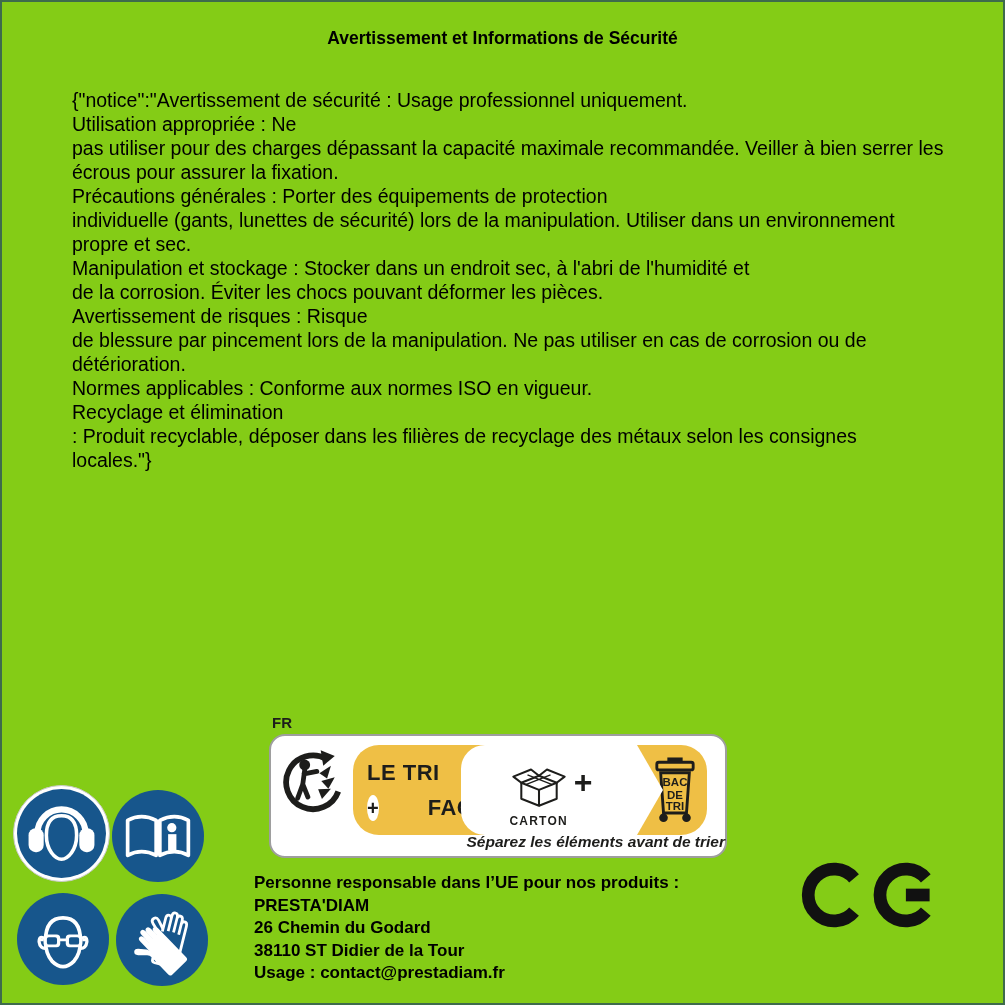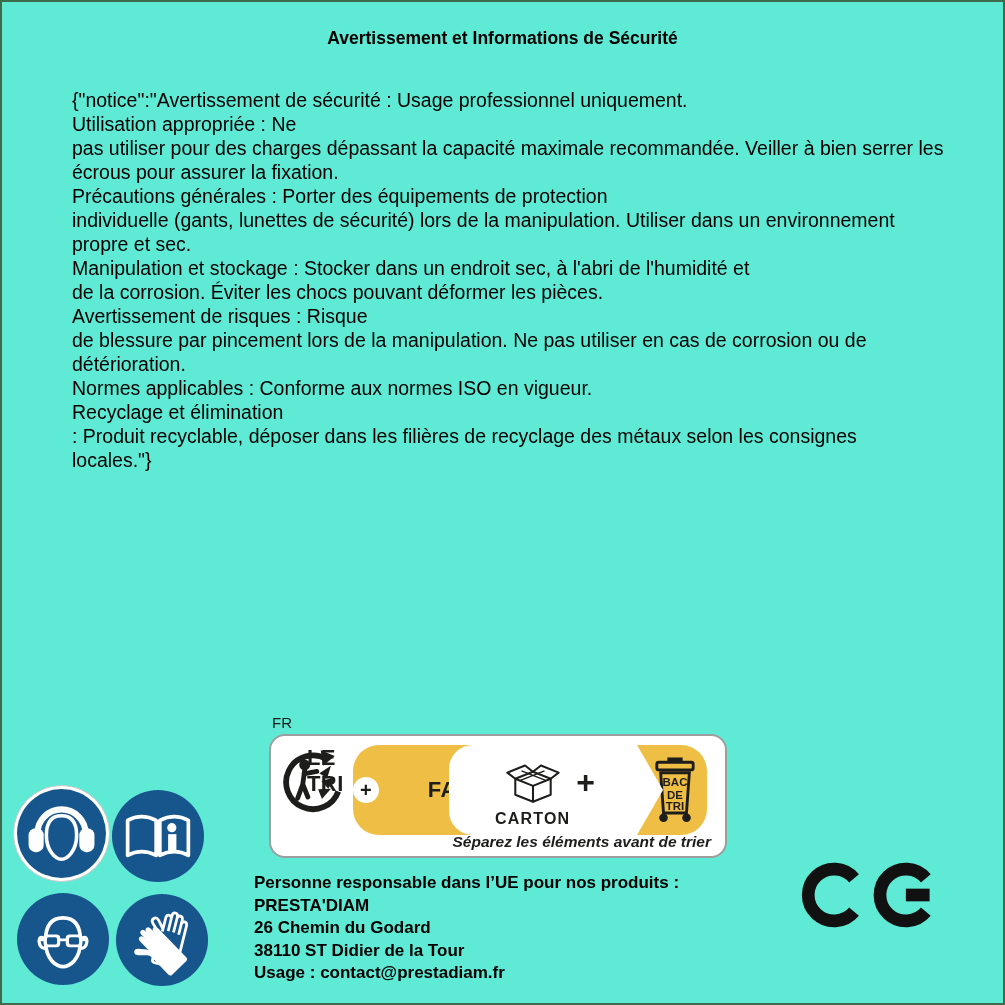--- a/index.html
+++ b/index.html
@@ -1,53 +1,53 @@
 <!DOCTYPE html>
 <html><head>
 <meta charset="utf-8">
 <style>
   html,body{margin:0;padding:0;background:#fff;}
   .page{
     position:relative;
     width:1005px;height:1005px;
     box-sizing:border-box;
     border:2px solid #3e6b4c;
-    background:#5eead4;
+    background:#84cc16;
     font-family:"Liberation Sans",sans-serif;
     color:#000;
     overflow:hidden;
   }
   .page-title{
     position:absolute;top:26px;left:0;width:100%;
     text-align:center;font-size:17.5px;font-weight:bold;
   }
   .notice-text{
     position:absolute;left:70px;top:86px;width:895px;
     font-size:19.5px;line-height:24px;
     white-space:pre-line;
   }
   
   .fr-label{
     position:absolute;left:270px;top:712px;
-    font-size:15px;font-weight:normal;color:#1d1d1b;
+    font-size:15px;font-weight:bold;color:#1d1d1b;
   }
   .infotri{
     position:absolute;left:267px;top:732px;width:458px;height:124px;
     box-sizing:border-box;border:2px solid #9e9e9e;border-radius:16px;
     background:#fff;
   }
   .triman{position:absolute;left:10px;top:12px;width:64px;height:66px;}
   .tri-band{
     position:absolute;left:82px;top:9px;width:354px;height:90px;
     background:#efbf45;border-radius:26px;
     display:flex;flex-direction:row;align-items:stretch;
   }
   .tri-seg1{
-    width:96px;box-sizing:border-box;padding-left:14px;
-    display:flex;flex-direction:row;justify-content:center;gap:9px;
+    width:108px;box-sizing:border-box;padding-left:14px;
+    display:flex;flex-direction:column;justify-content:center;gap:9px;
   }
   .tri-line1{font-size:22px;font-weight:bold;color:#1d1d1b;letter-spacing:.5px;}
   .tri-line2row{display:flex;align-items:center;gap:5px;}
   .plus-circle{
     width:26px;height:26px;border-radius:50%;background:#fff;
     display:flex;align-items:center;justify-content:center;
     font-size:20px;font-weight:bold;color:#1d1d1b;line-height:1;
   }
   .tri-line2{font-size:22px;font-weight:bold;color:#1d1d1b;letter-spacing:.5px;margin-left:44px;}
   .tri-white{
@@ -58,31 +58,31 @@
   }
   .tri-white::after{
     content:"";position:absolute;left:100%;top:0;width:0;height:0;
     border-top:45px solid transparent;border-bottom:45px solid transparent;
     border-left:26px solid #fff;
   }
   .material{
     display:flex;flex-direction:column;align-items:center;justify-content:flex-end;
     padding-bottom:7px;gap:2px;
   }
-  .material-label{font-size:16px;font-weight:bold;color:#1d1d1b;letter-spacing:1.2px;}
+  .material-label{font-size:12px;font-weight:bold;color:#1d1d1b;letter-spacing:1.2px;}
   .plus-sep{
     align-self:center;margin-bottom:16px;
     font-size:32px;font-weight:bold;color:#1d1d1b;line-height:1;
   }
   .tri-binseg{
     width:70px;display:flex;align-items:center;justify-content:flex-end;
     padding-right:10px;box-sizing:border-box;
   }
   .tri-caption{
-    position:absolute;right:14px;bottom:5px;
+    position:absolute;right:0;bottom:5px;
     font-size:15.5px;font-weight:bold;font-style:italic;color:#1d1d1b;margin-left:20px;
   }
   
   .picto{position:absolute;}
   .picto svg{display:block;width:100%;height:100%;}
   .picto-ringed{
     background:#fff;border:1px solid #c9c9c9;border-radius:50%;
     padding:3px;box-sizing:border-box;
   }
   .p-ear{left:11px;top:783px;width:97px;height:97px;}

